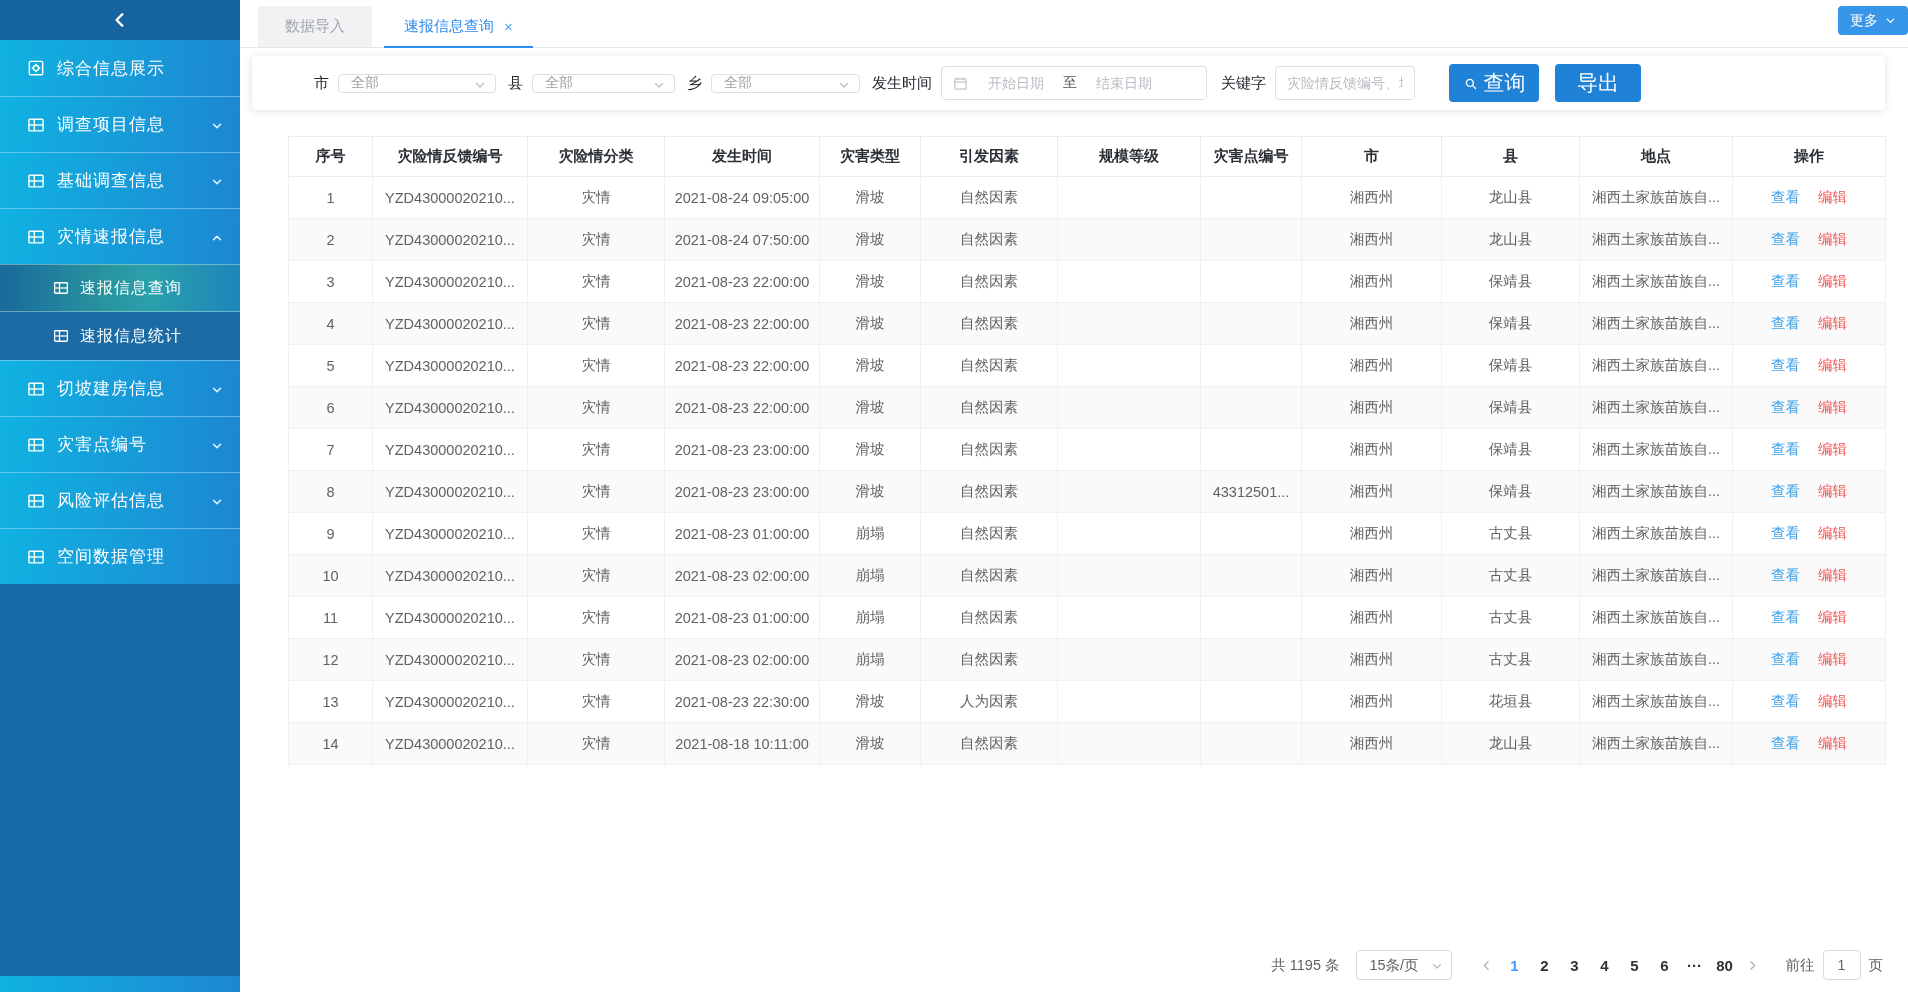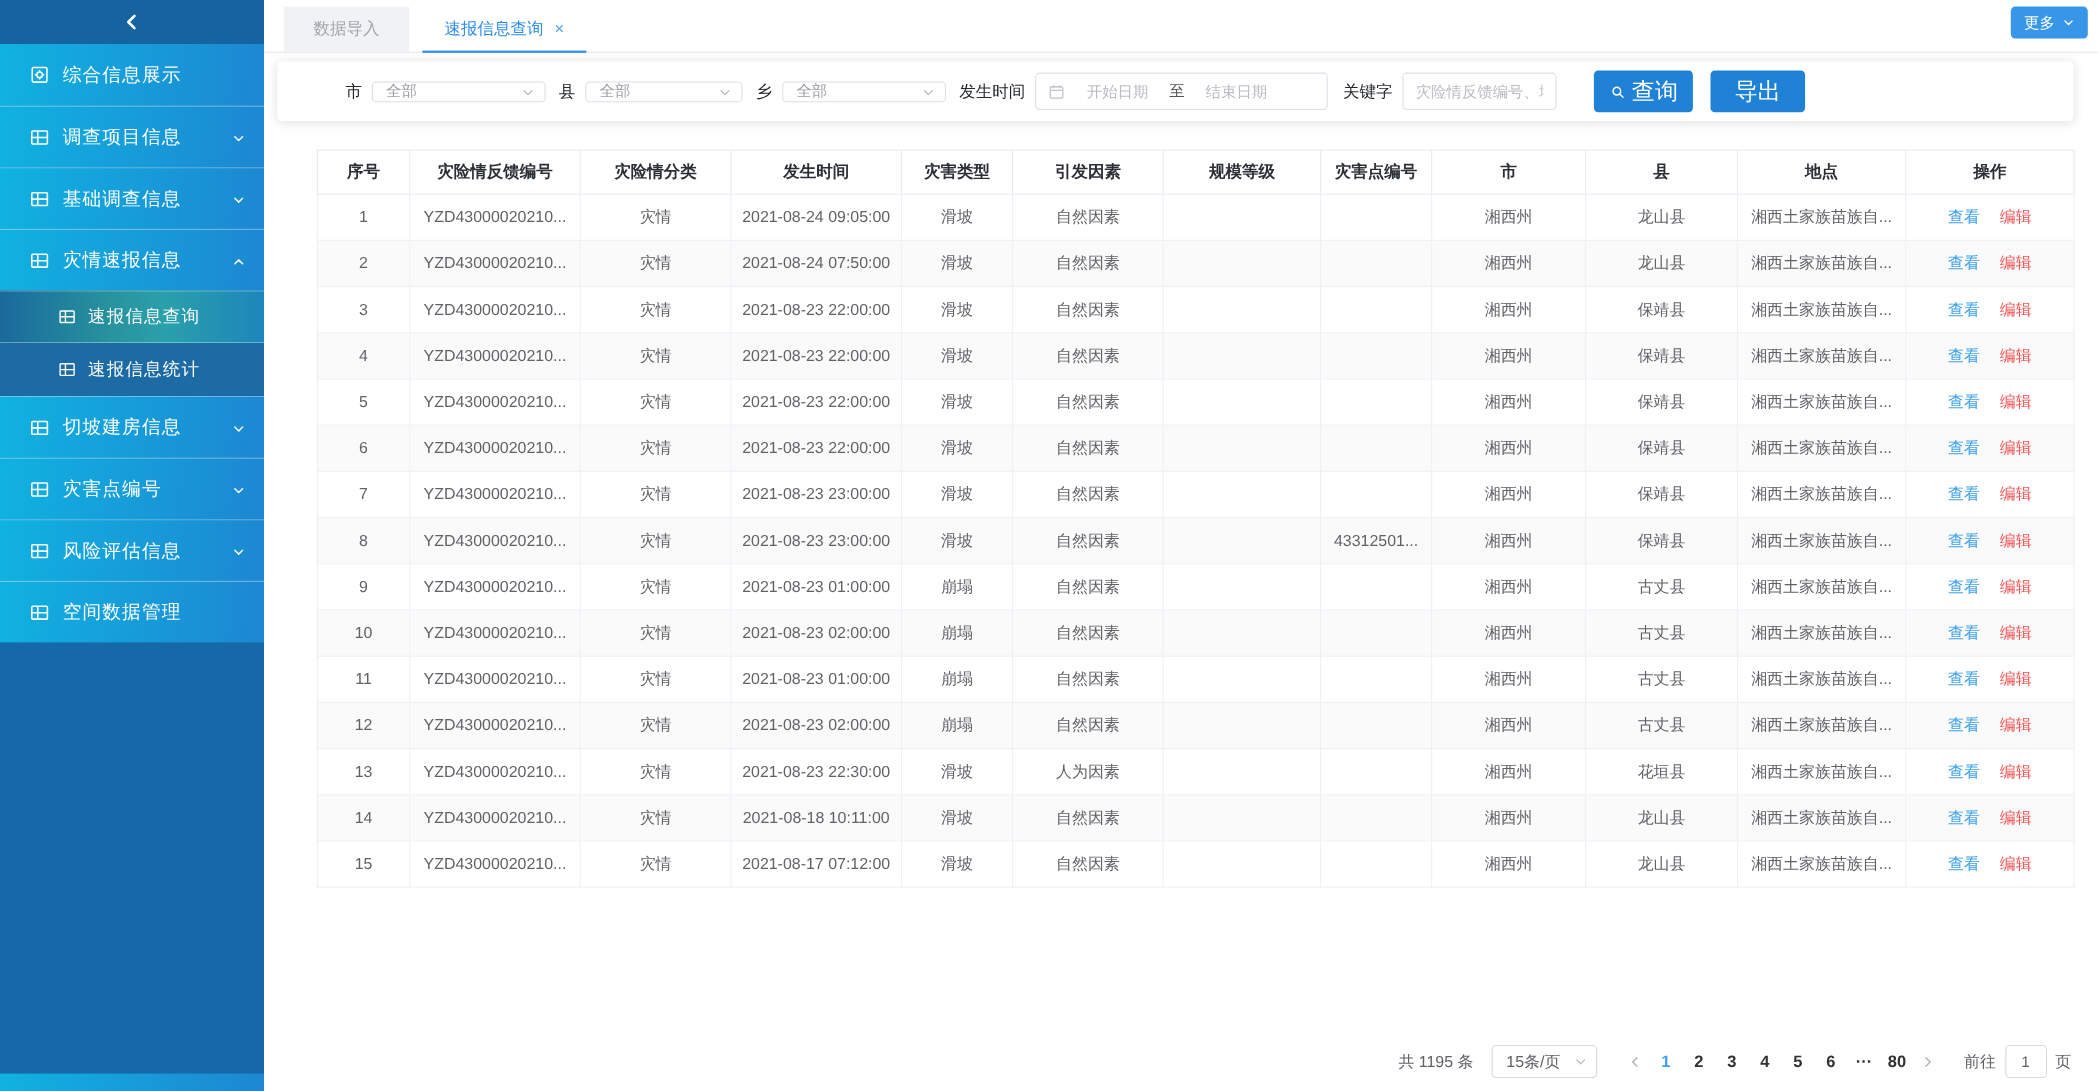--- a/index.html
+++ b/index.html
@@ -29,21 +29,21 @@
   
   .main { flex:1; display:flex; flex-direction:column; background:#fff; min-width:0; }
 
   .tabbar { position:relative; height:48px; flex:none; display:flex; align-items:flex-end;
     padding-left:18px; border-bottom:1px solid #e4e7ea; background:#fff; }
   .tab { height:41px; display:flex; align-items:center; padding:0 27px; font-size:15px;
     color:#a3a6ad; background:#f1f2f4; margin-right:12px; cursor:pointer; position:relative; }
   .tab.active { background:#fff; color:#2d8cf0; padding:0 20px; }
   .tab.active::after { content:""; position:absolute; left:0; right:0; bottom:-1px; height:2px; background:#2d8cf0; }
   .tab-close { margin-left:10px; font-size:15px; color:#4ea3f0; line-height:1; cursor:pointer; }
-  .more-btn { position:absolute; top:6px; right:10px; height:29px; padding:0 12px; border:none;
+  .more-btn { position:absolute; top:6px; right:0; height:29px; padding:0 12px; border:none;
     background:#3796e8; color:#fff; font-size:14px; border-radius:4px; display:flex; align-items:center;
     gap:7px; cursor:pointer; font-family:inherit; }
 
   .content { flex:1; display:flex; flex-direction:column; padding:8px 23px 12px 12px; background:#fff; min-height:0; }
 
   
   .filter-card { flex:none; display:flex; align-items:center; background:#fff; border-radius:4px;
     box-shadow:0 1px 10px rgba(0,0,0,.12); padding:8px 18px 8px 62px; }
   .f-label { font-size:15px; color:#24292f; margin-right:9px; white-space:nowrap; }
   .sel { position:relative; height:19px; border:1px solid #dcdfe6; border-radius:4px; background:#fff;
@@ -619,37 +619,20 @@
                 <td></td>
                 <td>湘西州</td>
                 <td>龙山县</td>
                 <td>湘西土家族苗族自...</td>
                 <td>
                   <span class="op-link view">查看</span>
                   <span class="op-link edit">编辑</span>
                 </td>
               </tr>
 
-              <tr>
-                <td>15</td>
-                <td>YZD43000020210...</td>
-                <td>灾情</td>
-                <td>2021-08-17 07:12:00</td>
-                <td>滑坡</td>
-                <td>自然因素</td>
-                <td></td>
-                <td></td>
-                <td>湘西州</td>
-                <td>龙山县</td>
-                <td>湘西土家族苗族自...</td>
-                <td>
-                  <span class="op-link view">查看</span>
-                  <span class="op-link edit">编辑</span>
-                </td>
-              </tr>
             </tbody>
         </table>
       </div>
 
       <div class="pagination">
         <span class="pg-total">共 1195 条</span>
         <div class="pg-size">
           <span>15条/页</span>
           <span class="sel-arrow">
             <svg viewBox="0 0 24 24">

